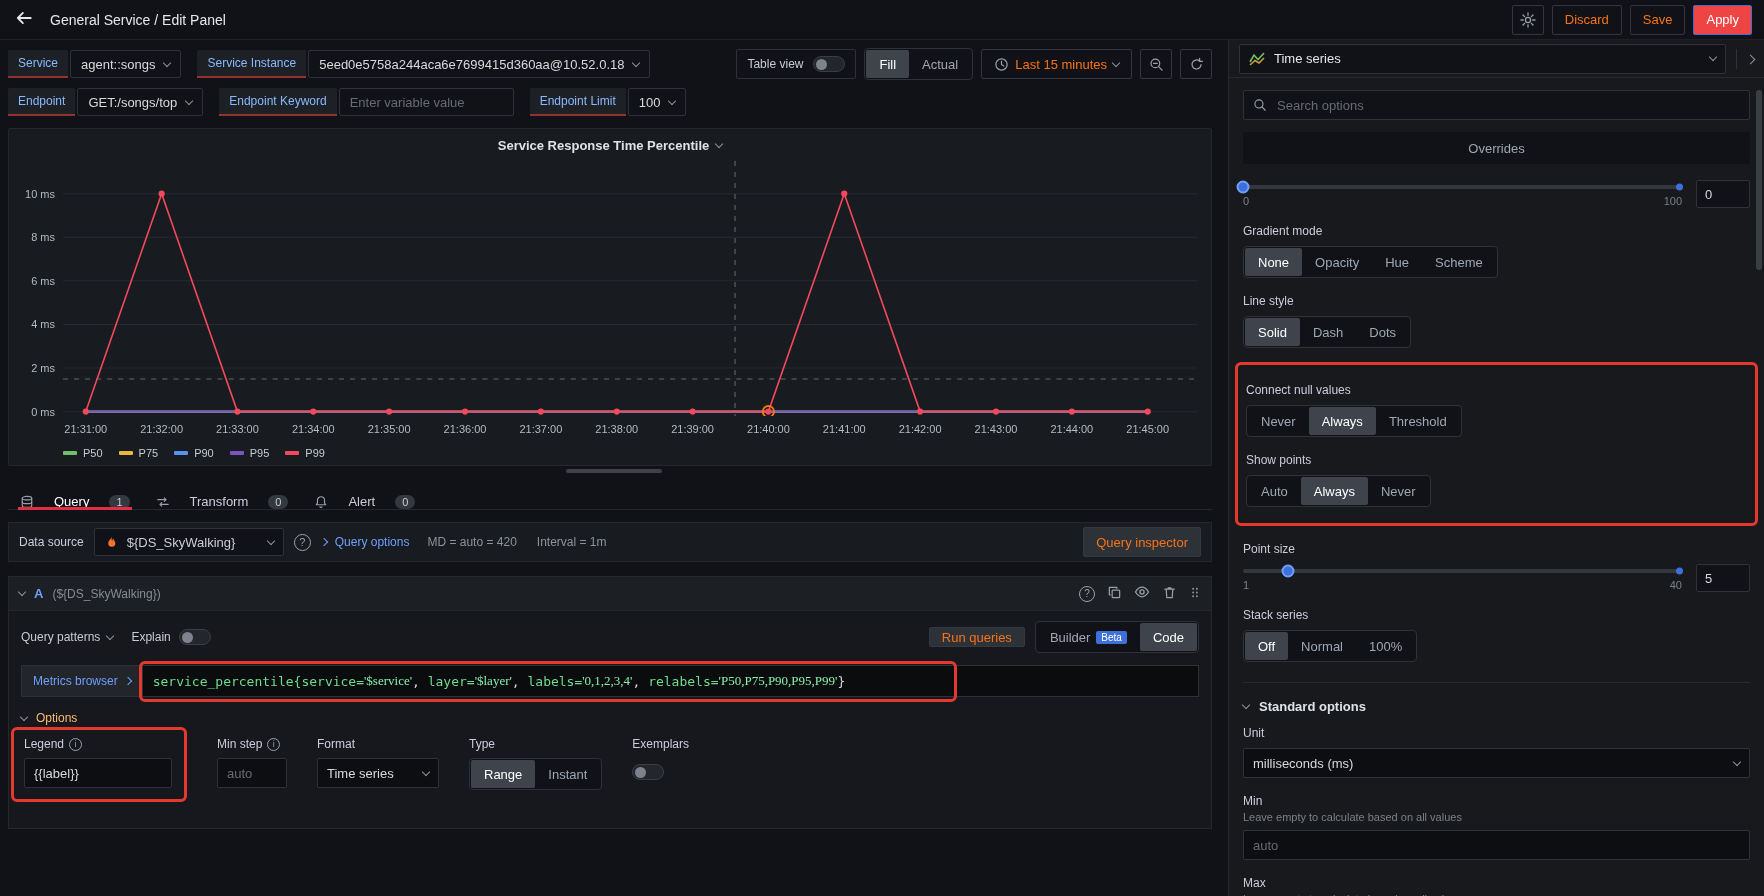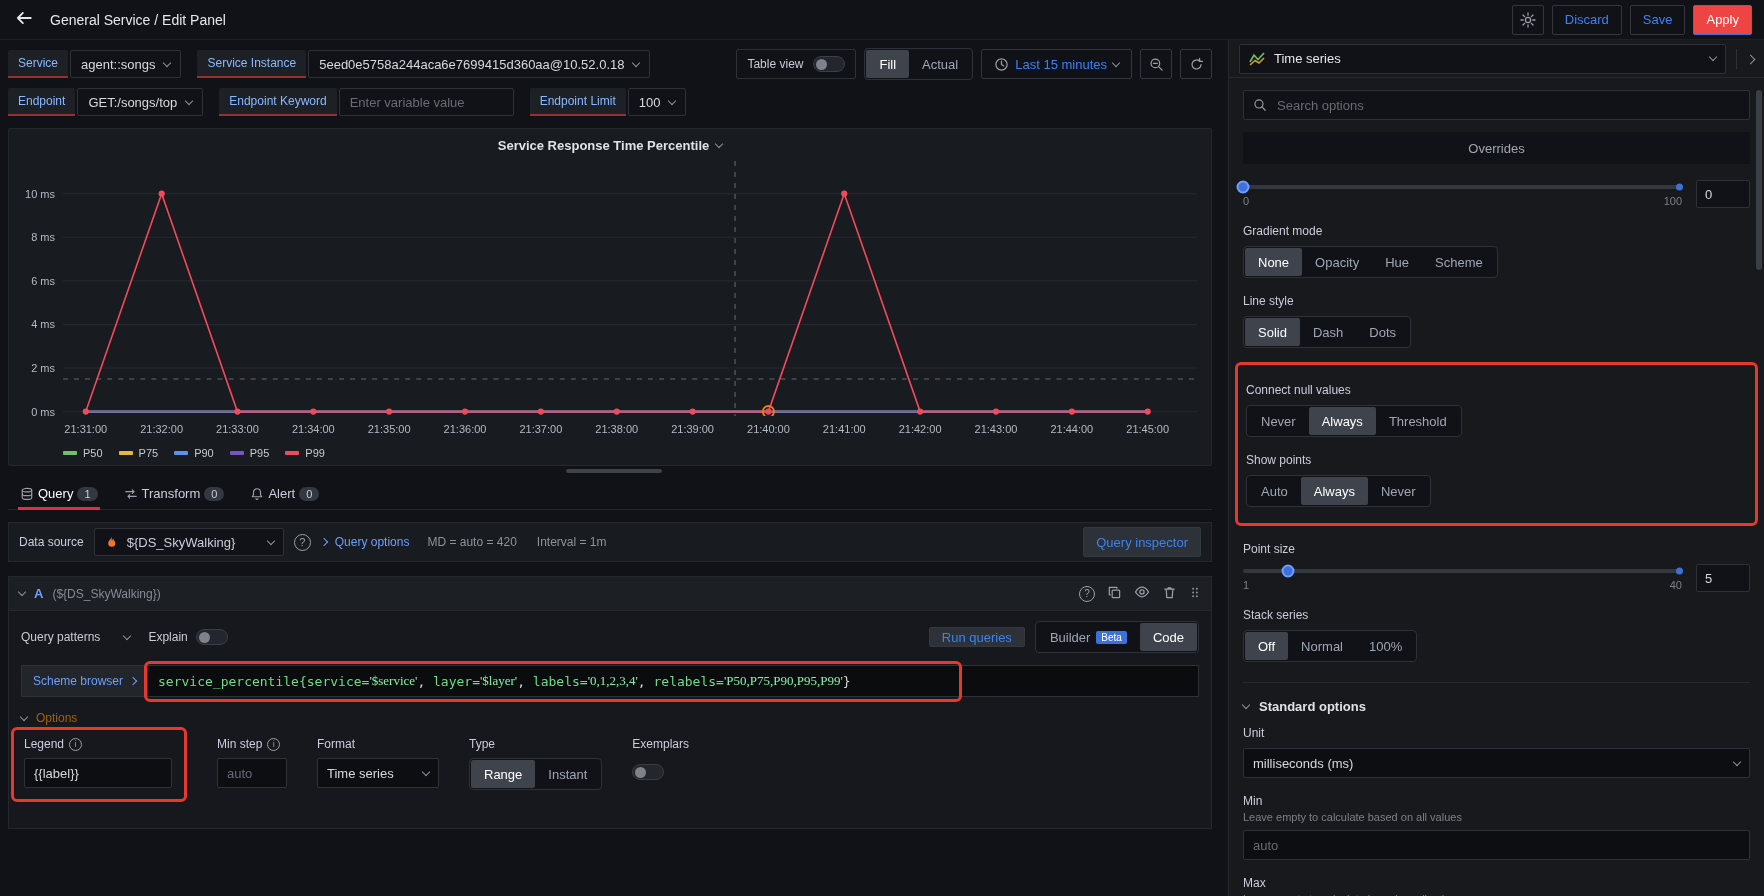--- a/index.html
+++ b/index.html
@@ -9,21 +9,21 @@
   button { font:inherit; color:inherit; background:none; border:0; padding:0; cursor:pointer; }
   input { font:inherit; color:#d8d9da; outline:none; }
   input::placeholder { color:#676b73; }
 
   
   .topbar { height:40px; display:flex; align-items:center; gap:14px; padding:0 12px;
     background:#111217; border-bottom:1px solid #1d2024; }
   .topbar .title { color:#e4e7eb; font-size:14px; font-weight:500; }
   .tb-right { margin-left:auto; display:flex; gap:8px; align-items:center; }
   .btn { height:30px; padding:0 12px; border-radius:2px; border:1px solid #33373d;
-    color:#3b82f6; display:inline-flex; align-items:center; gap:6px; background:transparent; }
+    color:#f97316; display:inline-flex; align-items:center; gap:6px; background:transparent; }
   .btn-primary { background:#ef4444; border-color:#3d71d9; color:#fff; }
   .btn-filled  { background:#2d3138; border-color:#34383f; }
   .icon-btn { width:32px; justify-content:center; padding:0; }
   svg.ic { stroke:#9aa0a8; fill:none; stroke-width:1.3; stroke-linecap:round; stroke-linejoin:round; }
 
   
   .content { display:flex; height:856px; }
   .main { width:1228px; position:relative; overflow:hidden; }
   .options-pane { width:536px; border-left:1px solid #26292e; background:#17191d; position:relative; overflow:hidden; }
 
@@ -77,21 +77,21 @@
   .legend { display:flex; gap:16px; padding:6px 0 6px 54px; }
   .legend-item { display:flex; align-items:center; gap:6px; font-size:11px; color:#c7ccd4; cursor:pointer; }
   .legend-item .swatch { width:14px; height:4px; border-radius:1px; display:inline-block; }
 
   .splitter { height:10px; display:flex; align-items:center; justify-content:center; }
   .splitter .bar { width:96px; height:4px; border-radius:3px; background:#3e4249; cursor:row-resize; }
 
   
   .edit-tabs { display:flex; gap:22px; padding:0 10px; border-bottom:1px solid #24272c;
     height:32px; align-items:stretch; margin:2px 16px 0 8px; }
-  .etab { display:flex; align-items:center; gap:4px; color:#ccccdc; position:relative; padding:0 2px; }
+  .etab { display:flex; align-items:flex-end; gap:20px; color:#ccccdc; position:relative; padding:0 2px; }
   .etab.active { color:#fff; }
   .etab.active::after { content:''; position:absolute; left:0; right:0; bottom:-1px; height:3px; background:#e02f44; }
   .count-badge { background:#34383f; border-radius:9px; padding:1px 7px; font-size:11px; color:#ccccdc; }
 
   
   .ds-row { margin:12px 16px 0 8px; background:#181b1f; border:1px solid #24272c;
     height:40px; display:flex; align-items:center; gap:10px; padding:0 10px; }
   .ds-label { font-size:12px; font-weight:500; color:#ccccdc; }
   .ds-picker { height:28px; min-width:190px; background:#111217; border:1px solid #2e3238;
     border-radius:2px; display:flex; align-items:center; gap:8px; padding:0 9px; }
@@ -102,37 +102,37 @@
 
   
   .query-card { margin:14px 16px 0 8px; background:#16181d; border:1px solid #24272c; padding-bottom:16px; }
   .qc-head { height:34px; display:flex; align-items:center; gap:9px; padding:0 10px;
     background:#1c1f24; border-bottom:1px solid #24272c; }
   .ref-id { color:#6e9fff; font-weight:600; }
   .ds-hint { color:#868b94; font-size:12px; }
   .qc-head .head-icons { margin-left:auto; display:flex; gap:12px; align-items:center; color:#9aa0a8; }
   .qc-body { padding:10px 12px; }
   .qp-row { display:flex; align-items:center; gap:18px; }
-  .text-btn { display:inline-flex; align-items:center; gap:24px; color:#c7ccd4; font-size:12px; }
+  .text-btn { display:inline-flex; align-items:center; gap:7px; color:#c7ccd4; font-size:12px; }
   .explain { display:flex; align-items:center; gap:8px; font-size:12px; color:#c7ccd4; }
   .qp-right { margin-left:auto; display:flex; align-items:center; gap:10px; }
   .beta-badge { background:#3d71d9; color:#fff; font-size:10px; padding:1px 5px; border-radius:2px; }
 
   .metrics-row { display:flex; margin-top:12px; position:relative; }
   .metrics-btn { background:#22252a; border:1px solid #2e3238; border-right:0; border-radius:2px 0 0 2px;
     color:#6e9fff; font-size:12px; font-weight:500; padding:0 11px; height:32px;
     display:inline-flex; align-items:center; gap:7px; }
   .expr-input { flex:1; height:32px; background:#0b0c0e; border:1px solid #2e3238;
     display:flex; align-items:center; padding:0 10px; position:relative;
     font-family:"DejaVu Sans Mono",monospace; font-size:13px; white-space:pre; }
   .tok-name { color:#6fdc8c; } .tok-str { color:#86efac;font-family:Liberation Serif, serif; } .tok-pln { color:#d8d9da; }
   .expr-outline { position:absolute; left:-4px; top:-5px; height:41px; width:818px;
     border:3px solid #e5392e; border-radius:6px; pointer-events:none; }
 
-  .opts-toggle { margin-top:14px; display:flex; align-items:center; gap:9px; font-size:12px; color:#a16207; }
+  .opts-toggle { margin-top:14px; display:flex; align-items:center; gap:9px; font-size:12px; color:#fdba74; }
   .opts-form { display:flex; gap:30px; margin-top:12px; align-items:flex-start; }
   .field .flabel { display:flex; align-items:center; gap:5px; font-size:12px; font-weight:500; color:#ccccdc; }
   .field .fctrl { margin-top:7px; }
   .tin { height:30px; background:#0d0e12; border:1px solid #2e3238; border-radius:2px; padding:0 9px; }
   .select { height:30px; background:#0d0e12; border:1px solid #2e3238; border-radius:2px;
     display:flex; align-items:center; gap:10px; padding:0 9px; color:#d8d9da; cursor:pointer; }
   .red-wrap { border:3px solid #e5392e; border-radius:6px; padding:7px 12px 11px 10px; margin:-10px 0 0 -10px; }
 
   
   .pane-header { height:38px; display:flex; align-items:center; gap:10px; padding:0 10px;
@@ -466,21 +466,21 @@
               <span>Builder</span>
               <span class="beta-badge">Beta</span>
             </button>
             <button class="seg seg-on">Code</button>
           </div>
         </div>
       </div>
 
       <div class="metrics-row">
         <button class="metrics-btn">
-          <span>Scheme browser</span>
+          <span>Metrics browser</span>
           <span class="chv chv-r"></span>
         </button>
         <div class="expr-input" id="expr">
           <div class="expr-outline"></div>
         <span class="tok-name">service_percentile{</span><span class="tok-name">service=</span><span class="tok-str">'$service'</span><span class="tok-pln">, </span><span class="tok-name">layer=</span><span class="tok-str">'$layer'</span><span class="tok-pln">, </span><span class="tok-name">labels=</span><span class="tok-str">'0,1,2,3,4'</span><span class="tok-pln">, </span><span class="tok-name">relabels=</span><span class="tok-str">'P50,P75,P90,P95,P99'</span><span class="tok-pln">}</span></div>
       </div>
 
       <button class="opts-toggle">
         <span class="chv chv-d muted"></span>
         <span>Options</span>

